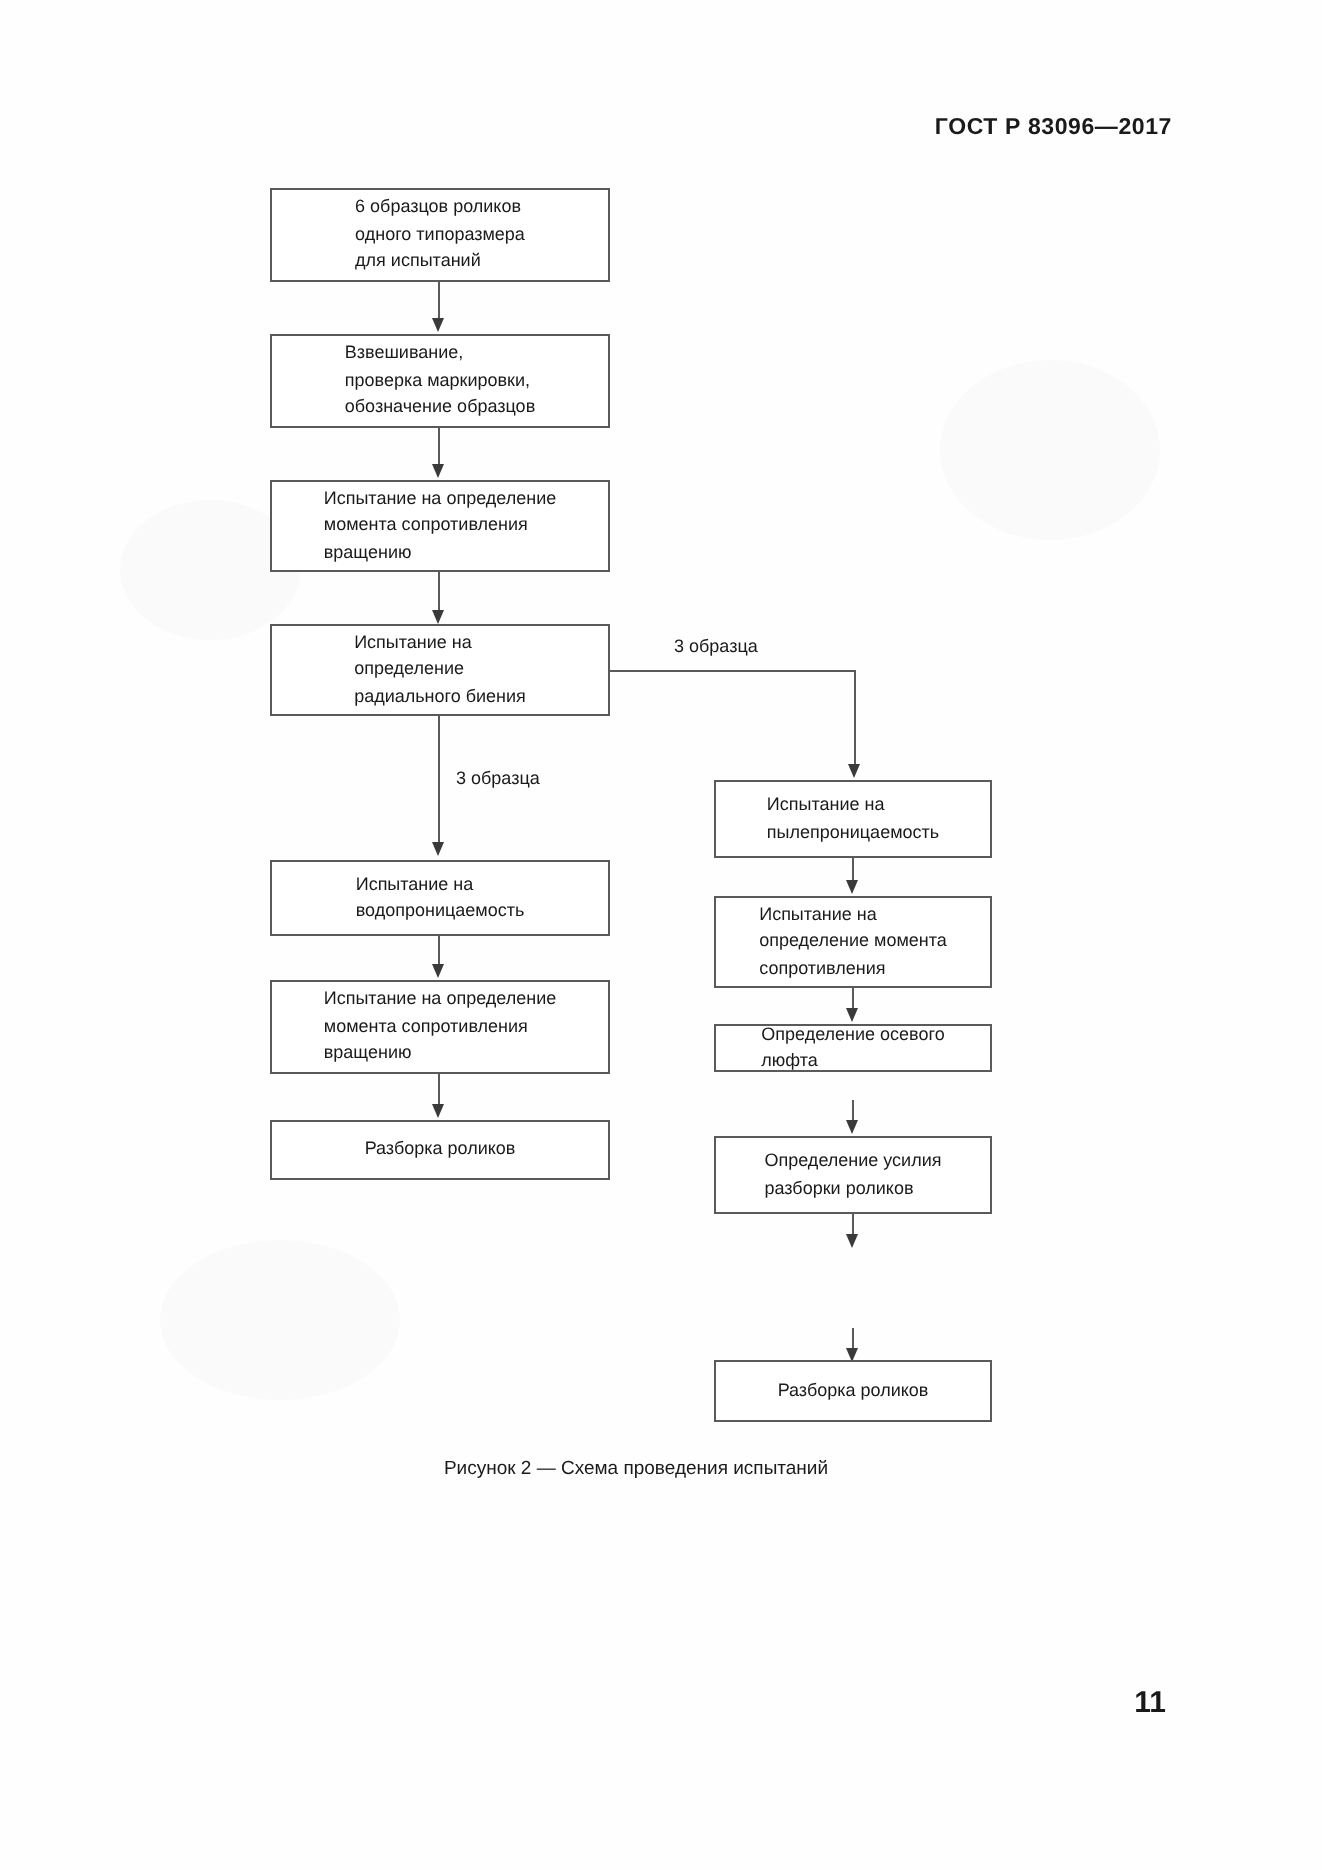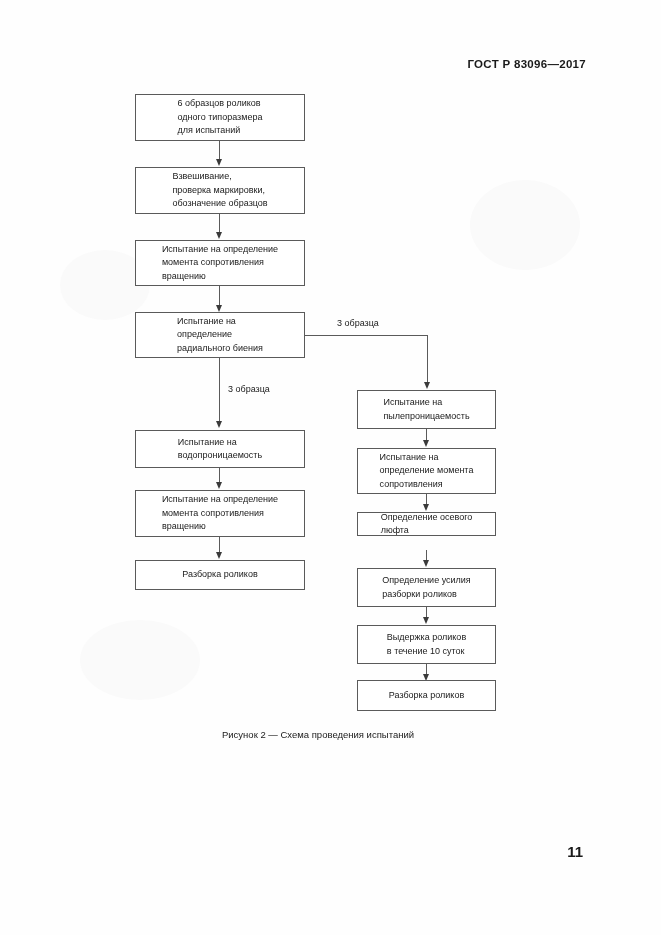--- a/index.html
+++ b/index.html
@@ -200,26 +200,20 @@
 
   <div class="node" style="left:357px;top:568px;width:139px;height:39px;">
     <div>
       <span>Определение усилия</span>
       <span>разборки роликов</span>
     </div>
   </div>
   <div class="edge-v" style="left:426px;top:607px;height:11px;"></div>
   <div class="arrowhead" style="left:423px;top:617px;"></div>
 
-  <div class="node" style="left:357px;top:625px;width:139px;height:39px;">
-    <div>
-      <span>Выдержка роликов</span>
-      <span>в течение 10 суток</span>
-    </div>
-  </div>
   <div class="edge-v" style="left:426px;top:664px;height:11px;"></div>
   <div class="arrowhead" style="left:423px;top:674px;"></div>
 
   <div class="node" style="left:357px;top:680px;width:139px;height:31px;">
     <div>
       <span>Разборка роликов</span>
     </div>
   </div>
 
   <div class="figure-caption">Рисунок 2 — Схема проведения испытаний</div>

